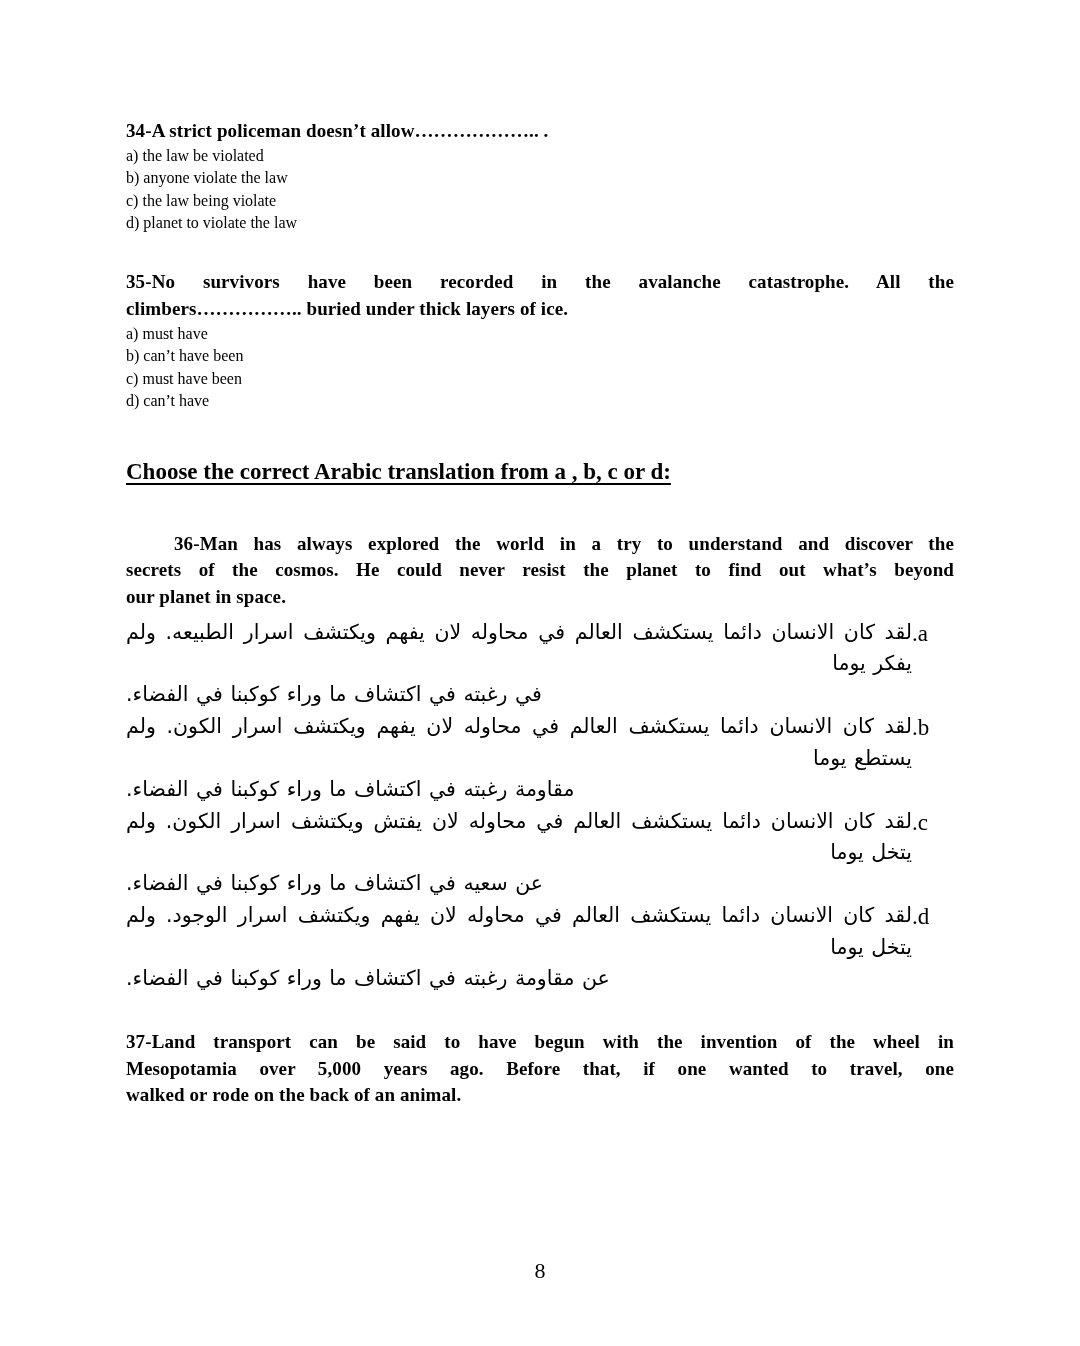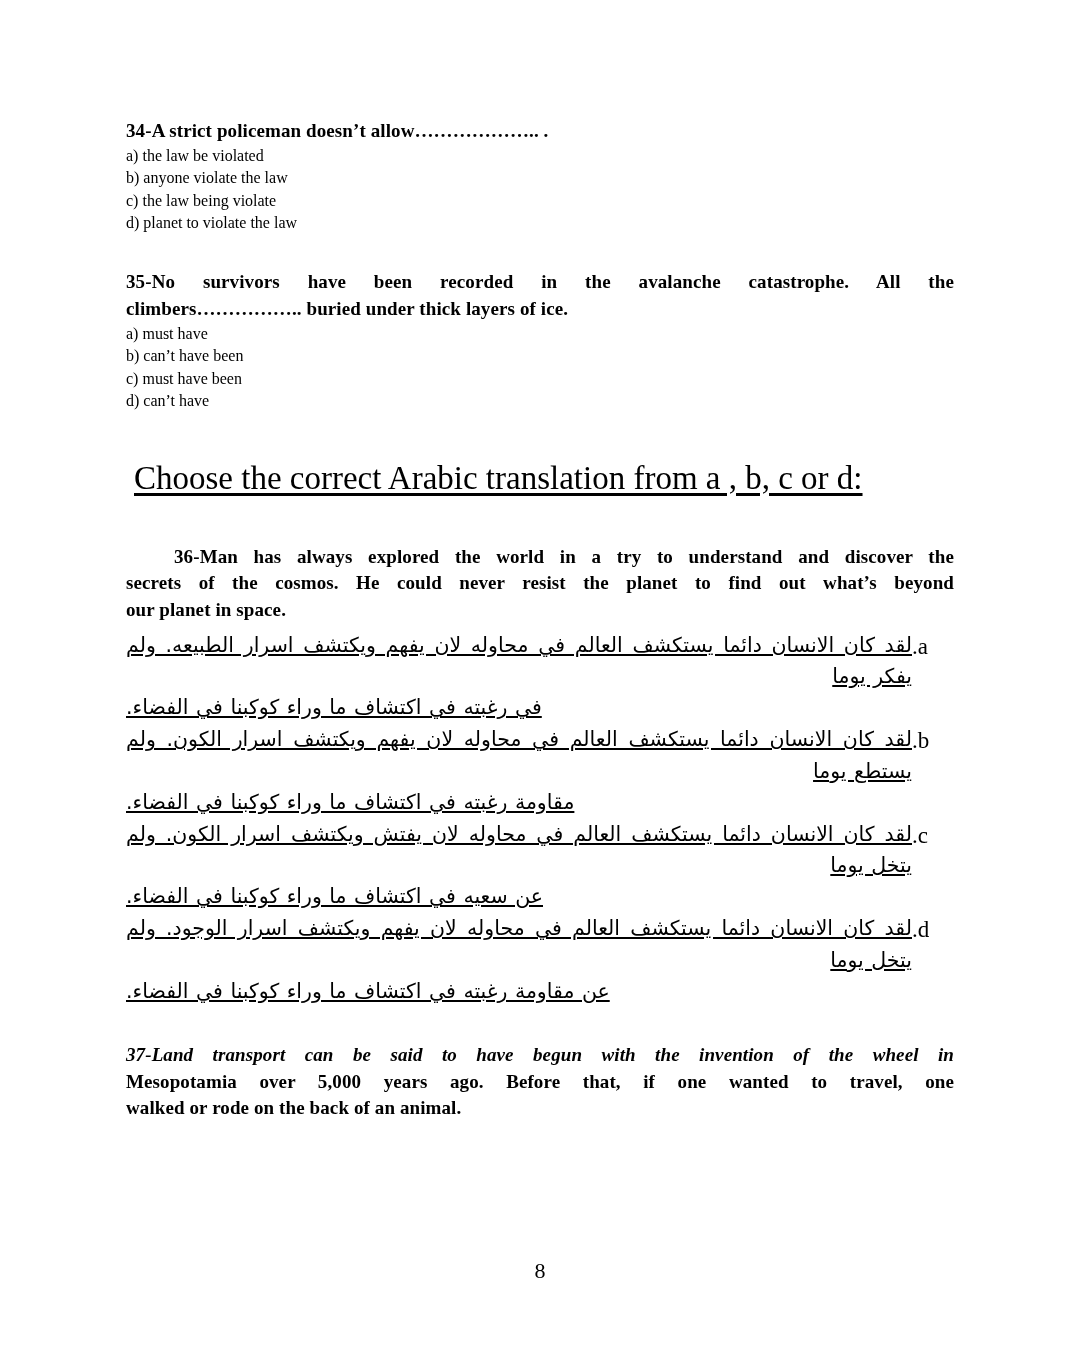--- a/index.html
+++ b/index.html
@@ -45,27 +45,26 @@
     font-size: 16px;
     line-height: 1.41;
     font-weight: normal;
     white-space: nowrap;
   }
   .gap-med   { height: 34px; }
   .gap-large { height: 44px; }
 
   
   .section-heading {
-    font-weight: normal;
-    font-size: 33px;
+    font-weight: bold;
+    font-size: 23px;
     text-decoration: underline;
     text-underline-offset: 4px;
     line-height: 1.3;
     white-space: nowrap;
-    margin-left: 8px;
   }
 
   
   .ar-list {
     margin-top: 6px;
     width: 828px;
   }
   .ar-item {
     display: flex;
     flex-direction: row-reverse;
@@ -87,21 +86,20 @@
   }
   .ar-text {
     flex: 1 1 auto;
     direction: rtl;
     text-align: justify;
     font-family: "DejaVu Sans", "Liberation Sans", sans-serif;
     font-size: 20.5px;
     line-height: 1.52;
     letter-spacing: 0;
     word-spacing: 1px;
-    text-decoration: underline;
   }
   .ar-text .l2 {
     display: block;
     text-align: left;
   }
 
   
   .page-number {
     position: absolute;
     top: 1258px;
@@ -168,21 +166,21 @@
         <span class="ar-marker">d.</span>
         <span class="ar-text"><span>لقد كان الانسان دائما يستكشف العالم في محاوله لان يفهم ويكتشف اسرار الوجود. ولم يتخل يوما</span><span class="l2">عن مقاومة رغبته في اكتشاف ما وراء كوكبنا في الفضاء.</span></span>
       </div>
     </div>
   </div>
 
   <div class="gap-med"></div>
 
   <div class="q-block">
     <div class="q-stem">
-      <div style="text-align:justify;text-align-last:justify;font-style:italic;">37-Land transport can be said to have begun with the invention of the wheel in</div>
+      <div style="text-align:justify;text-align-last:justify;">37-Land transport can be said to have begun with the invention of the wheel in</div>
       <div style="text-align:justify;text-align-last:justify;">Mesopotamia over 5,000 years ago. Before that, if one wanted to travel, one</div>
       <div class="lastline">walked or rode on the back of an animal.</div>
     </div>
 
   </div>
 
 </div>
 
 <div class="page-number">8</div>
 

